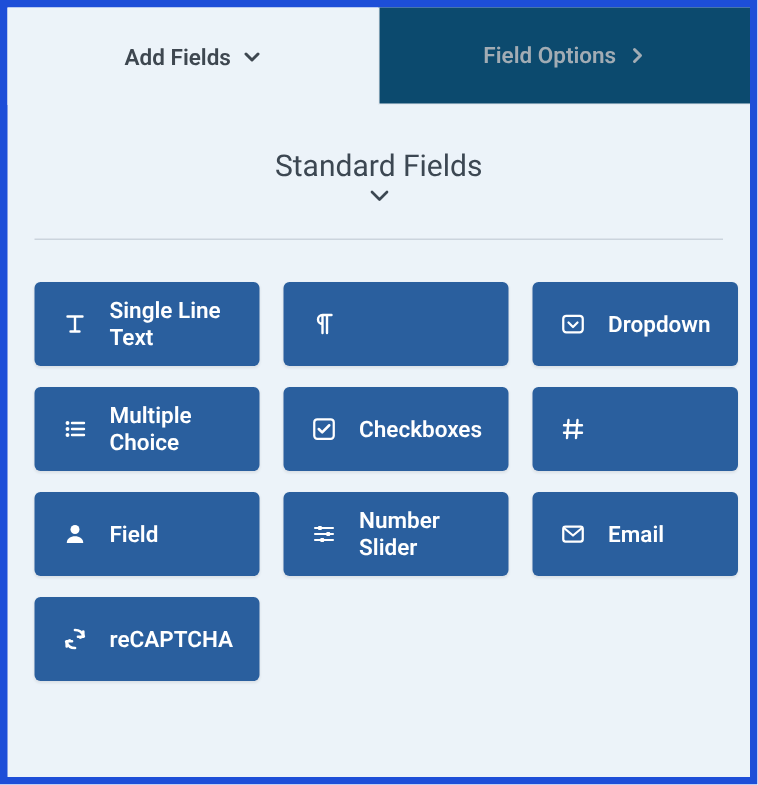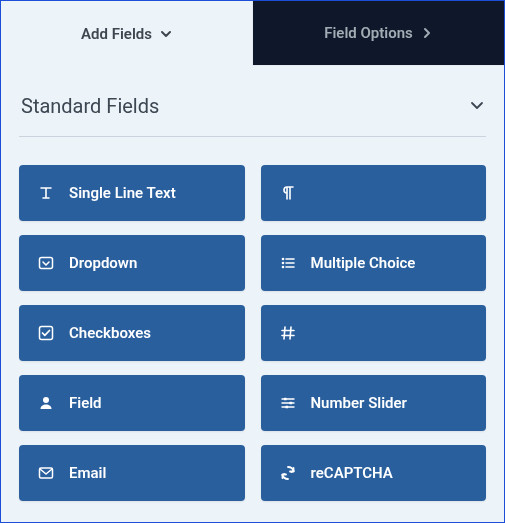--- a/index.html
+++ b/index.html
@@ -4,21 +4,21 @@
 <style>
   * { box-sizing: border-box; margin: 0; padding: 0; }
   body {
     font-family: -apple-system, BlinkMacSystemFont, "Segoe UI", Roboto, Helvetica, Arial, sans-serif;
     background: #fff;
     width: 505px;
     height: 523px;
     overflow: hidden;
   }
   .outer {
-    border: 1px solid #1d4ed8;
+    border: 5px solid #1d4ed8;
     width: 505px;
     height: 523px;
     background: #ecf3f9;
   }
   .tabs {
     display: flex;
     height: 65px;
   }
   .tab {
     flex: 1;
@@ -28,46 +28,47 @@
     gap: 8px;
     font-size: 15px;
     font-weight: 600;
     cursor: pointer;
   }
   .tab.active {
     background: #ecf3f9;
     color: #3e4750;
   }
   .tab.inactive {
-    background: #0f172a;
+    background: #0c4a6e;
     color: #a2acb4;
     border-left: 1px solid #e6ecf2;
     border-bottom: 1px solid #e6ecf2;
   }
   .tab .chev { display:inline-flex; }
   .panel {
     padding: 18px 18px 16px 18px;
   }
   .section-head {
     display: flex;
     align-items: center;
     justify-content: space-between;
     padding: 10px 2px 18px 2px;
     border-bottom: 1px solid #cbd4dd;
     margin-bottom: 28px;
     cursor: pointer;
+    flex-direction: column;
   }
   .section-title {
     font-size: 20px;
     font-weight: 400;
     color: #3c4752;
   }
   .grid {
     display: grid;
-    grid-template-columns: 1fr 1fr;
+    grid-template-columns: 1fr 1fr 1fr;
     gap: 14px 16px;
   }
   .fld {
     background: #2a5f9e;
     color: #fff;
     border-radius: 4px;
     height: 56px;
     display: flex;
     align-items: center;
     padding: 0 18px;

